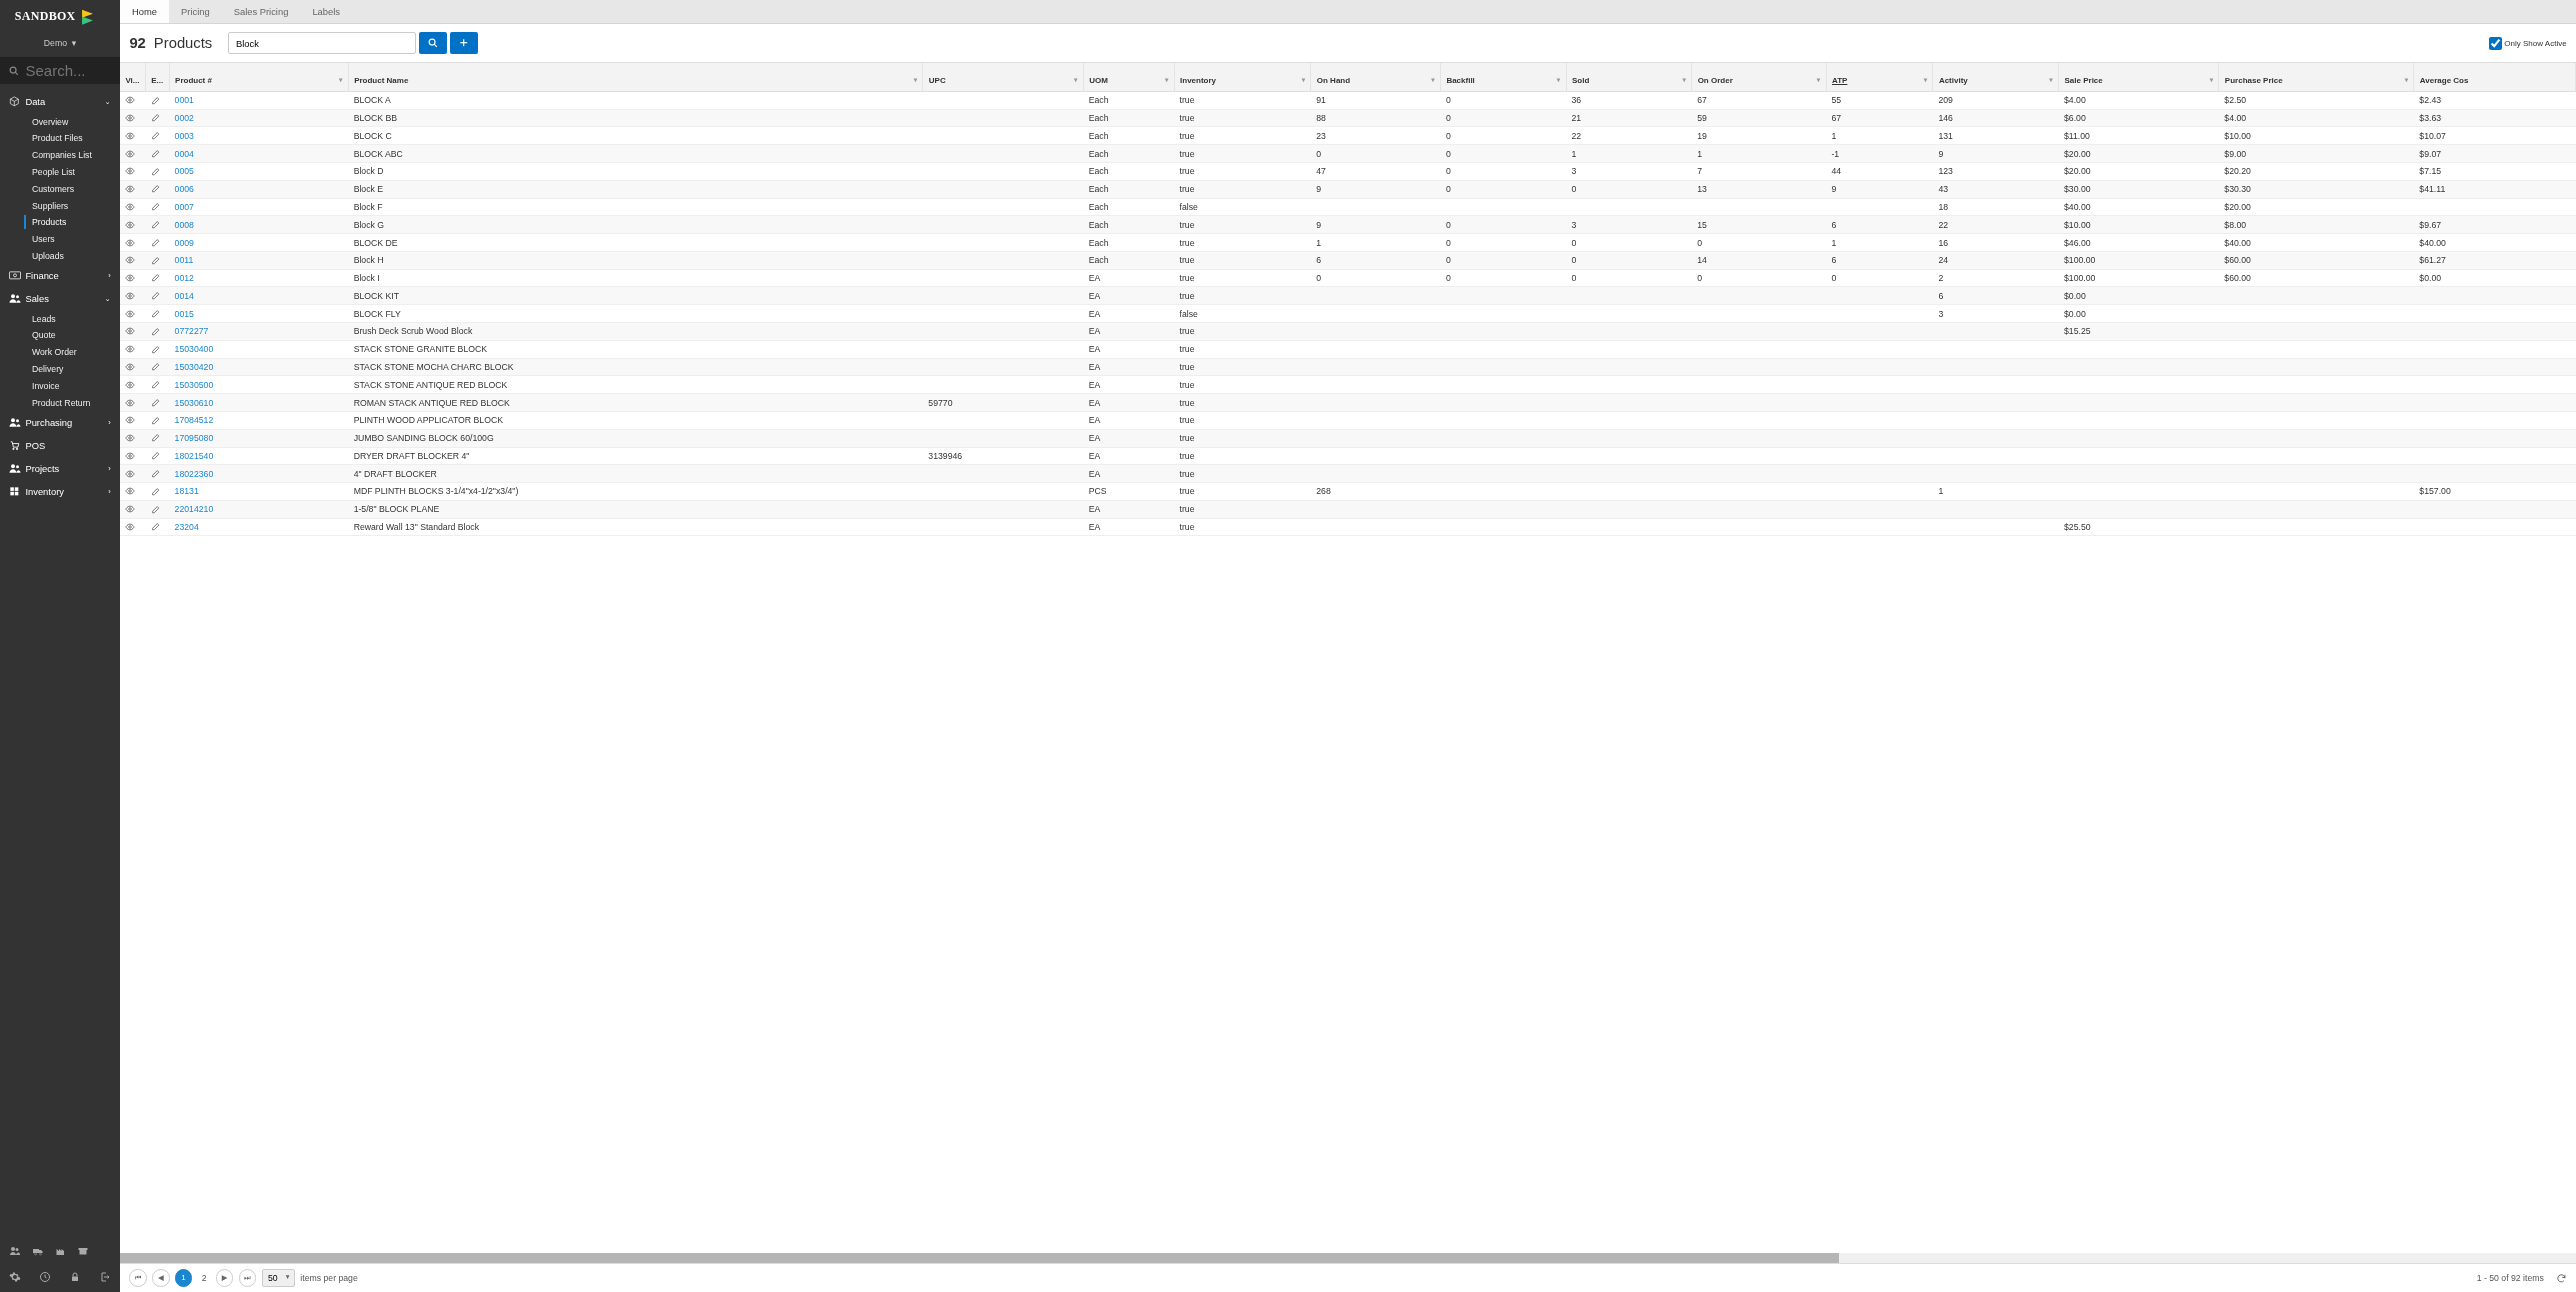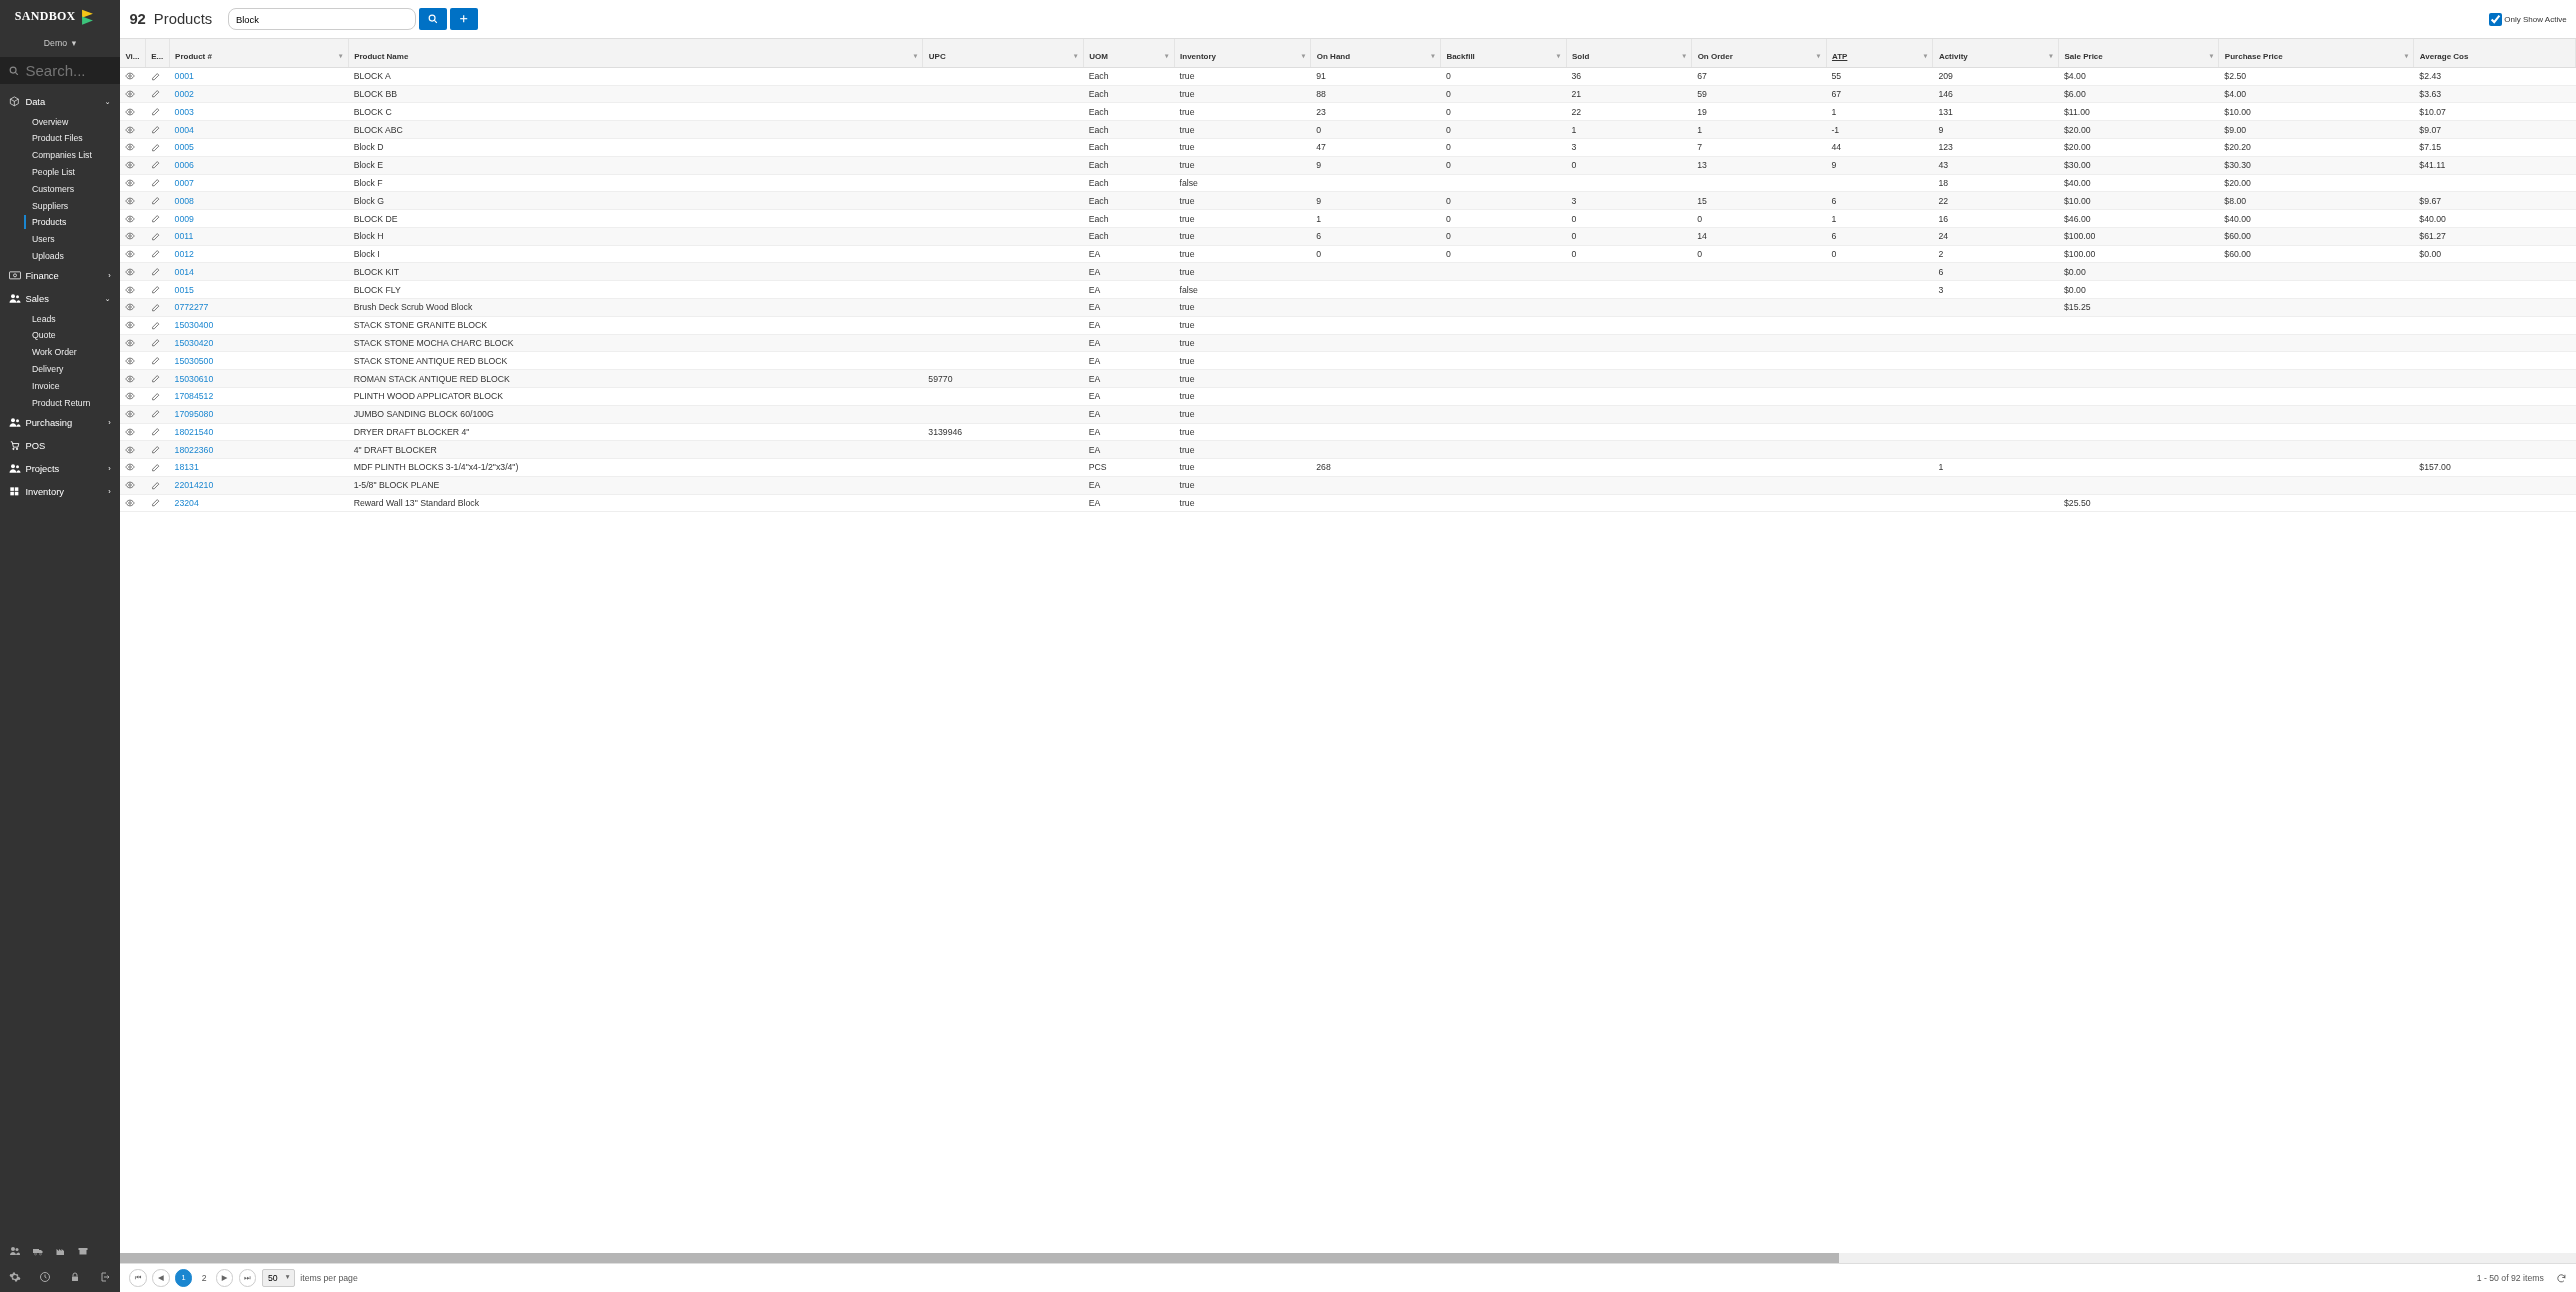--- a/index.html
+++ b/index.html
@@ -28,21 +28,21 @@
 .system-icons { display: flex; padding: 6.7px 9.4px 9.4px; gap: 9.4px; justify-content: space-between; color: #aaa; }
 .main { flex: 1; display: flex; flex-direction: column; min-width: 0; }
 .tabs-row { background: #e7e7e7; display: flex; border-bottom: 0.7px solid #d5d5d5; }
 .tab { padding: 6px 12px; font-size: 9.4px; color: #666; cursor: pointer; }
 .tab.active { background: #fdfdfd; color: #333; }
 .header-row { display: flex; align-items: center; padding: 8px 9.4px; gap: 9.4px; }
 .header-title { font-size: 14.8px; display: flex; align-items: baseline; gap: 8px; }
 .header-count { font-weight: 600; }
 .header-label { font-weight: 500; }
 .search-box { display: flex; margin-left: 6.7px; }
-.search-input { width: 188px; padding: 4.7px 6.7px; border: 0.7px solid #ccc; border-radius: 8px; font-size: 9.4px; }
+.search-input { width: 188px; padding: 4.7px 6.7px; border: 0.7px solid #ccc; border-radius: 2px; font-size: 9.4px; }
 .btn { background: #0071c5; color: #fff; border: none; padding: 0 9.4px; margin-left: 2.7px; cursor: pointer; border-radius: 2px; display: flex; align-items: center; justify-content: center; }
 .spacer { flex: 1; }
 .only-active { display: flex; align-items: center; gap: 2.7px; font-size: 8px; }
 .only-active input { accent-color: #0071c5; }
 .grid-container { flex: 1; display: flex; flex-direction: column; min-height: 0; border-top: 0.7px solid #ddd; }
 .grid-scroll { flex: 1; overflow: auto; }
 table { border-collapse: collapse; width: 100%; min-width: 1087px; }
 th { background: #f3f3f3; text-align: left; font-weight: 600; font-size: 8px; padding: 6.7px 5.4px 5.4px; border-bottom: 0.7px solid #ddd; border-right: 0.7px solid #e4e4e4; position: sticky; top: 0; white-space: nowrap; vertical-align: bottom; height: 28px; }
 th .filter { float: right; color: #999; font-size: 6.7px; cursor: pointer; }
 td { padding: 3.4px 5.4px; border-bottom: 0.7px solid #eee; font-size: 8.7px; white-space: nowrap; }
@@ -239,20 +239,26 @@
       <span>
           <svg width="12" height="12" viewBox="0 0 24 24" fill="none" stroke="#aaa" stroke-width="2">
             <path d="M14 4h-8v16h8"></path>
             <path d="M10 12h10m-3-3l3 3-3 3"></path>
           </svg>
         </span>
     </div>
   </div>
 
   <div class="main">
+    <div class="tabs-row" id="tabs">
+        <div class="tab active">Home</div>
+        <div class="tab">Pricing</div>
+        <div class="tab">Sales Pricing</div>
+        <div class="tab">Labels</div>
+      </div>
 
     <div class="header-row">
       <div class="header-title">
         <span class="header-count">92</span>
         <span class="header-label">Products</span>
       </div>
       <div class="search-box">
         <input class="search-input" type="text" value="Block" style="">
         <button class="btn">
           <svg width="9.4" height="9.4" viewBox="0 0 16 16" fill="none" stroke="#fff" stroke-width="2">

